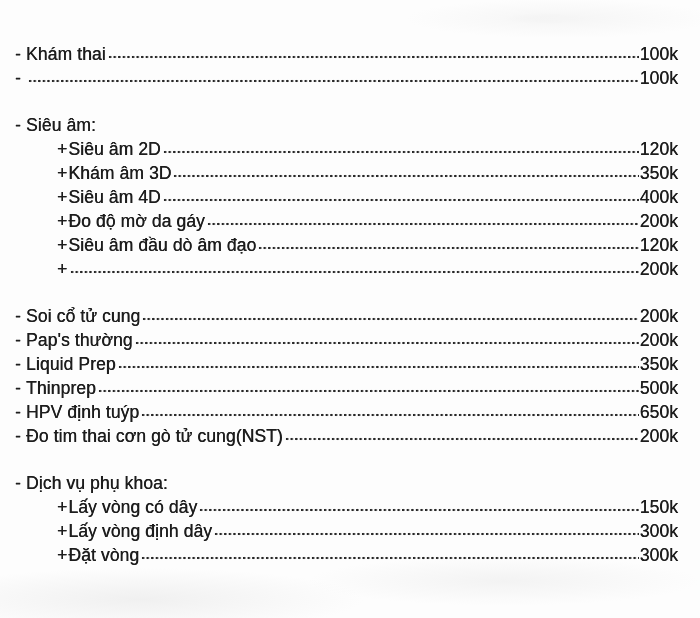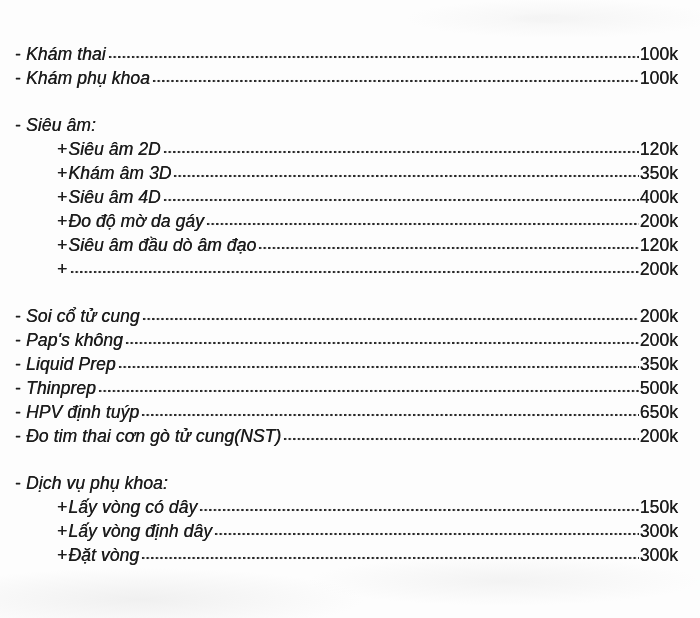--- a/index.html
+++ b/index.html
@@ -34,21 +34,21 @@
     letter-spacing: 0.1px;
     text-shadow: 0.35px 0 0 currentColor; 
     white-space: nowrap;
   }
   .row.sub { padding-left: 42px; }
   .bullet {
     display: inline-block;
     min-width: 10px;
     margin-right: 1px;
   }
-  .label { flex: 0 0 auto; font-style: italic; }
+  .label { flex: 0 0 auto; }
   .leader {
     flex: 1 1 auto;
     align-self: baseline;
     height: 4px;
     margin: 0 1px 0 2px;
     background-image: radial-gradient(circle at 2px 2px, #262626 1.15px, rgba(0,0,0,0) 1.55px);
     background-size: 4.6px 4px;
     background-position: left bottom;
     background-repeat: repeat-x;
     transform: translateY(-1px);
@@ -62,21 +62,20 @@
   <div>
       <div class="section">
         <div class="row">
           <span class="bullet">-</span>
           <span class="label">Khám thai</span>
           <span class="leader"></span>
           <span class="price">100k</span>
         </div>
         <div class="row">
           <span class="bullet">-</span>
-          <span class="label">Khám phụ khoa</span>
           <span class="leader"></span>
           <span class="price">100k</span>
         </div>
       </div>
       <div class="section">
         <div class="row">
           <span class="bullet">-</span>
           <span class="label">Siêu âm:</span>
         </div>
         <div class="row sub">
@@ -117,21 +116,21 @@
       </div>
       <div class="section">
         <div class="row">
           <span class="bullet">-</span>
           <span class="label">Soi cổ tử cung</span>
           <span class="leader"></span>
           <span class="price">200k</span>
         </div>
         <div class="row">
           <span class="bullet">-</span>
-          <span class="label">Pap's không</span>
+          <span class="label">Pap's thường</span>
           <span class="leader"></span>
           <span class="price">200k</span>
         </div>
         <div class="row">
           <span class="bullet">-</span>
           <span class="label">Liquid Prep</span>
           <span class="leader"></span>
           <span class="price">350k</span>
         </div>
         <div class="row">

